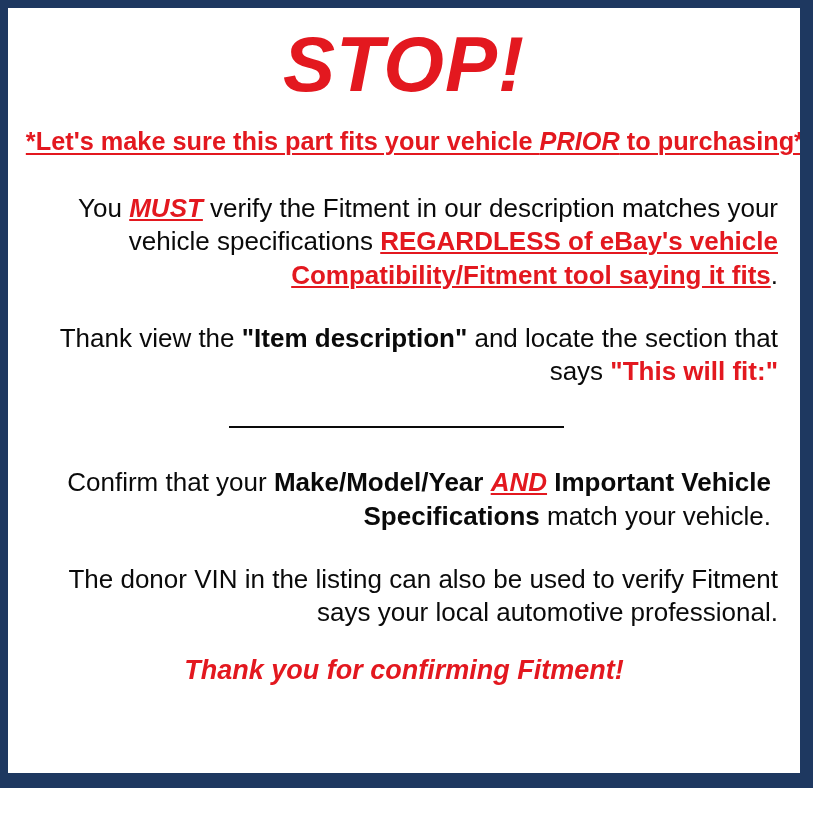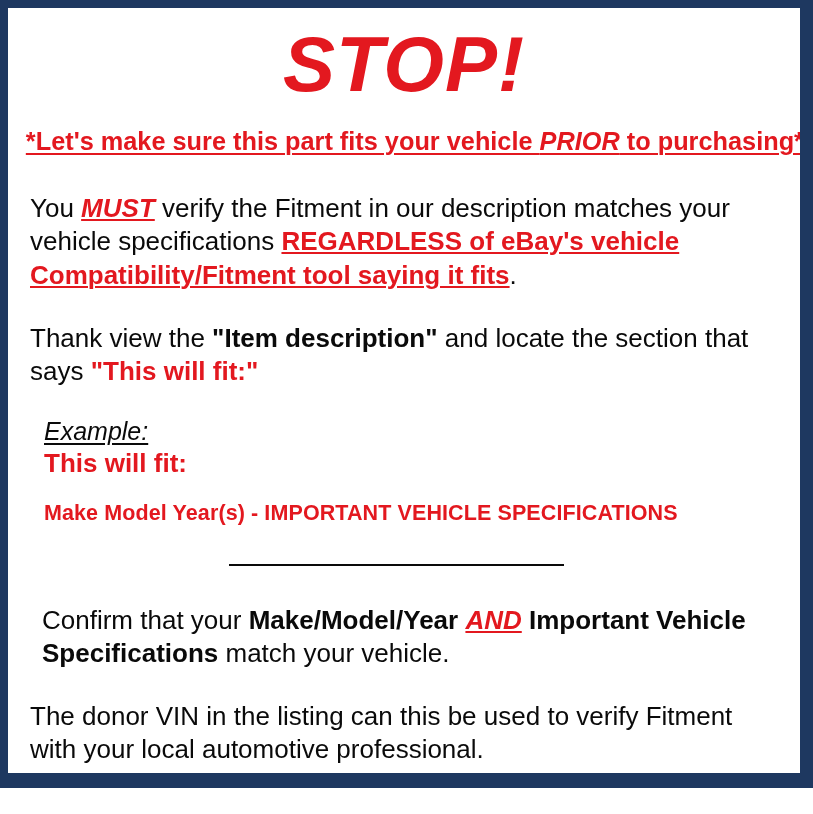--- a/index.html
+++ b/index.html
@@ -69,21 +69,21 @@
     text-underline-offset: 3px;
   }
   #subtitle-line .i { font-style: italic; }
 
   
   .body-para {
     color: #0a0a0a;
     font-size: 26px;
     line-height: 1.28;
     margin: 0;
-    text-align: left;
+    text-align: right;
   }
   #para-must      { padding: 36px 22px 0 22px; }
   #para-itemdesc  { padding: 30px 22px 0 22px; }
   #para-confirm   { padding: 0 29px 0 34px; margin-top: 6px; }
   #para-vin       { padding: 0 22px 0 22px; margin-top: 30px; }
 
   .uline-red {
     text-decoration: underline;
     text-decoration-thickness: 2px;
     text-underline-offset: 2px;
@@ -164,36 +164,29 @@
     </p>
 
     <p id="para-must" class="body-para">
       <span>You </span><span class="red b i uline-red">MUST</span><span> verify the Fitment in our description matches your vehicle specifications </span><span class="red b uline-red">REGARDLESS of eBay's vehicle Compatibility/Fitment tool saying it fits</span><span>.</span>
     </p>
 
     <p id="para-itemdesc" class="body-para">
       <span>Thank view the </span><span class="b black">"Item description"</span><span> and locate the section that says </span><span class="red b">"This will fit:"</span>
     </p>
 
-    <div id="example-block">
-      <div>
-        <span id="example-label">Example:</span>
-      </div>
-      <p id="example-fit">This will fit:</p>
-      <p id="example-spec">Make Model Year(s) - IMPORTANT VEHICLE SPECIFICATIONS</p>
-    </div>
 
     <div id="divider-wrap">
       <hr id="divider-rule">
     </div>
 
     <div id="confirm-wrap">
       <p id="para-confirm" class="body-para">
         <span>Confirm that your </span><span class="b black">Make/Model/Year</span><span> </span><span class="red b i uline-red">AND</span><span> </span><span class="b black">Important Vehicle Specifications</span><span> match your vehicle.</span>
       </p>
     </div>
 
-    <p id="para-vin" class="body-para">The donor VIN in the listing can this be used to verify Fitment with your local automotive professional.</p>
+    <p id="para-vin" class="body-para">The donor VIN in the listing can also be used to verify Fitment says your local automotive professional.</p>
 
     <p id="thankyou-line">Thank you for confirming Fitment!</p>
 
   </div>
 </div>
 
 </body></html>

